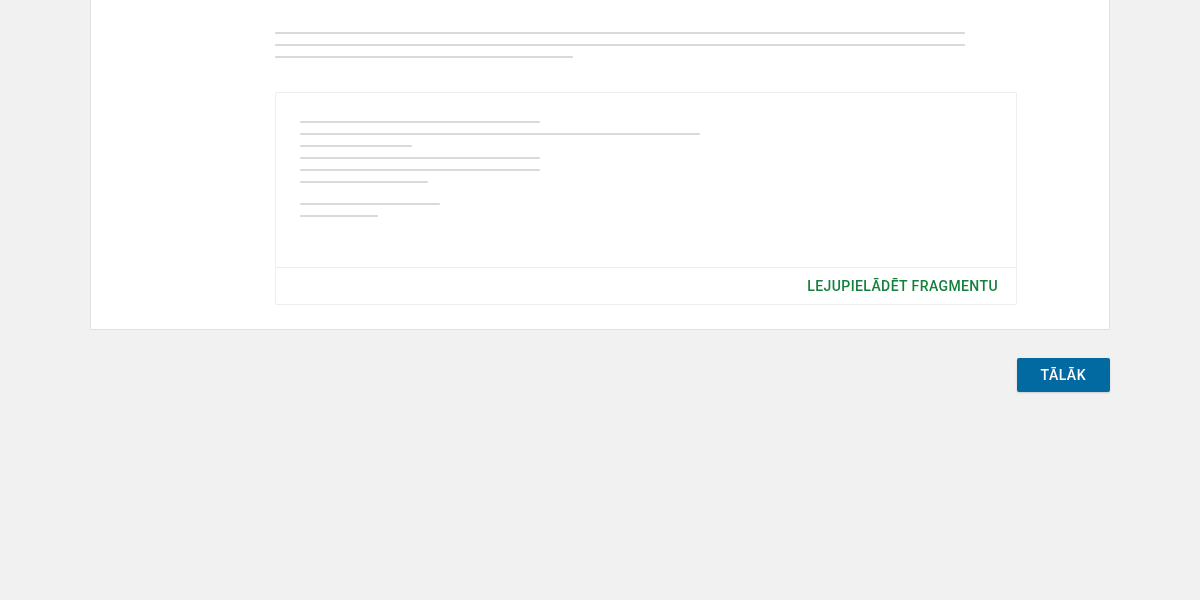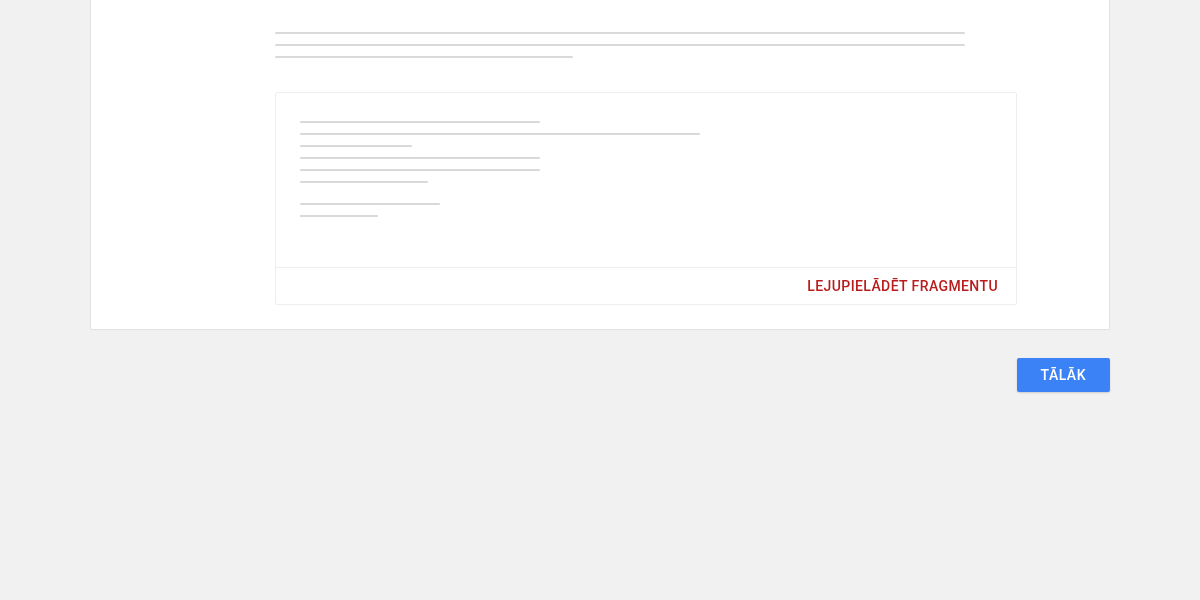--- a/index.html
+++ b/index.html
@@ -50,34 +50,34 @@
     }
     .code-footer {
       border-top: 1px solid #eee;
       display: flex;
       justify-content: flex-end;
       padding: 10px 18px;
     }
     .download-btn {
       background: none;
       border: none;
-      color: #b91c1c;
+      color: #15803d;
       font-size: 14px;
       font-weight: 500;
       letter-spacing: 0.4px;
       cursor: pointer;
       font-family: inherit;
     }
     .footer-row {
       display: flex;
       justify-content: flex-end;
       margin: 28px 90px 0 90px;
     }
     .next-btn {
-      background: #3b82f6;
+      background: #0369a1;
       color: #fff;
       border: none;
       padding: 9px 24px;
       font-size: 14px;
       font-weight: 500;
       letter-spacing: 0.5px;
       border-radius: 2px;
       cursor: pointer;
       font-family: inherit;
       box-shadow: 0 1px 2px rgba(0,0,0,0.15);

